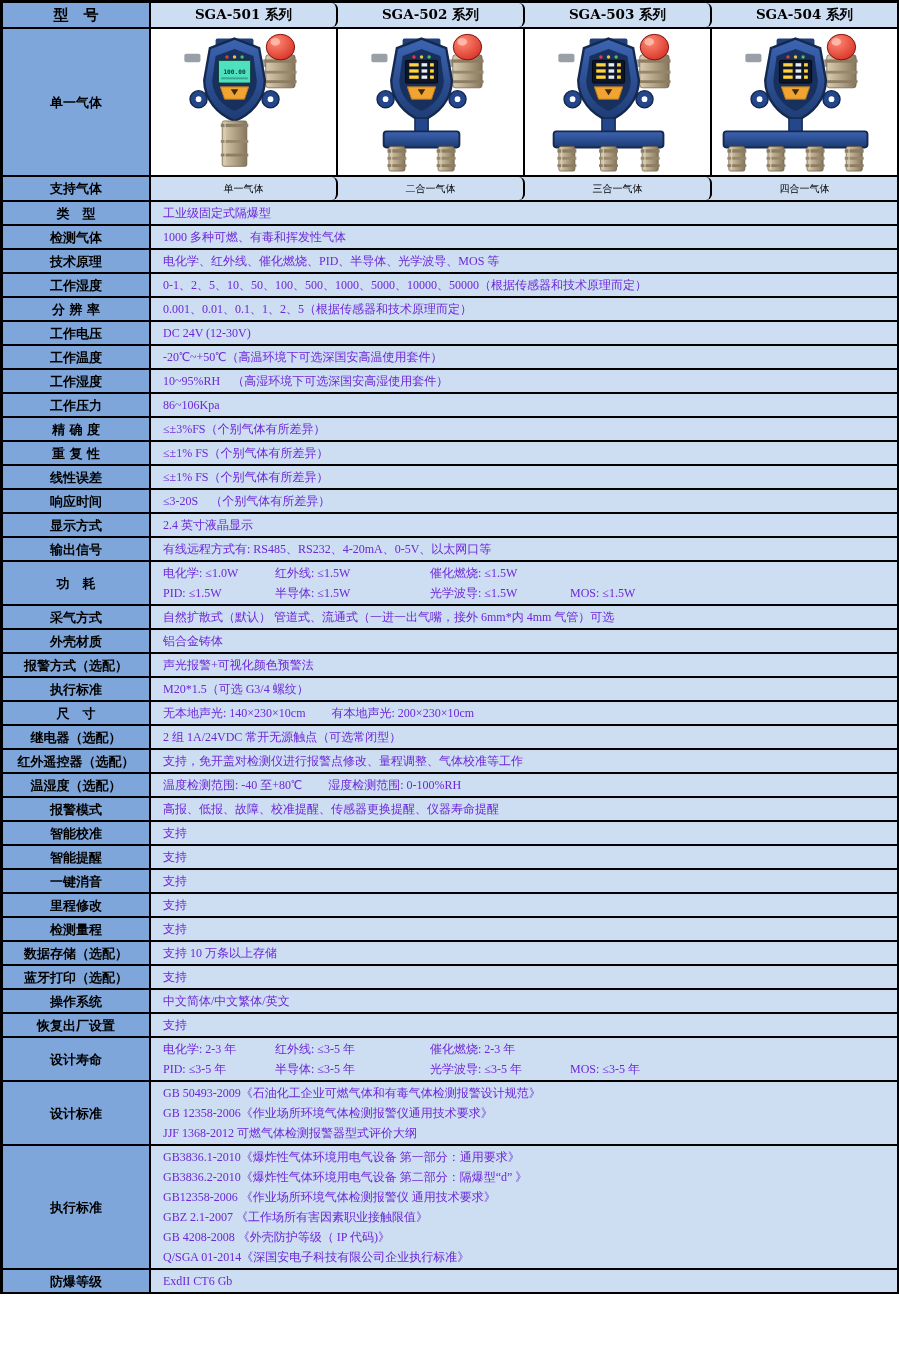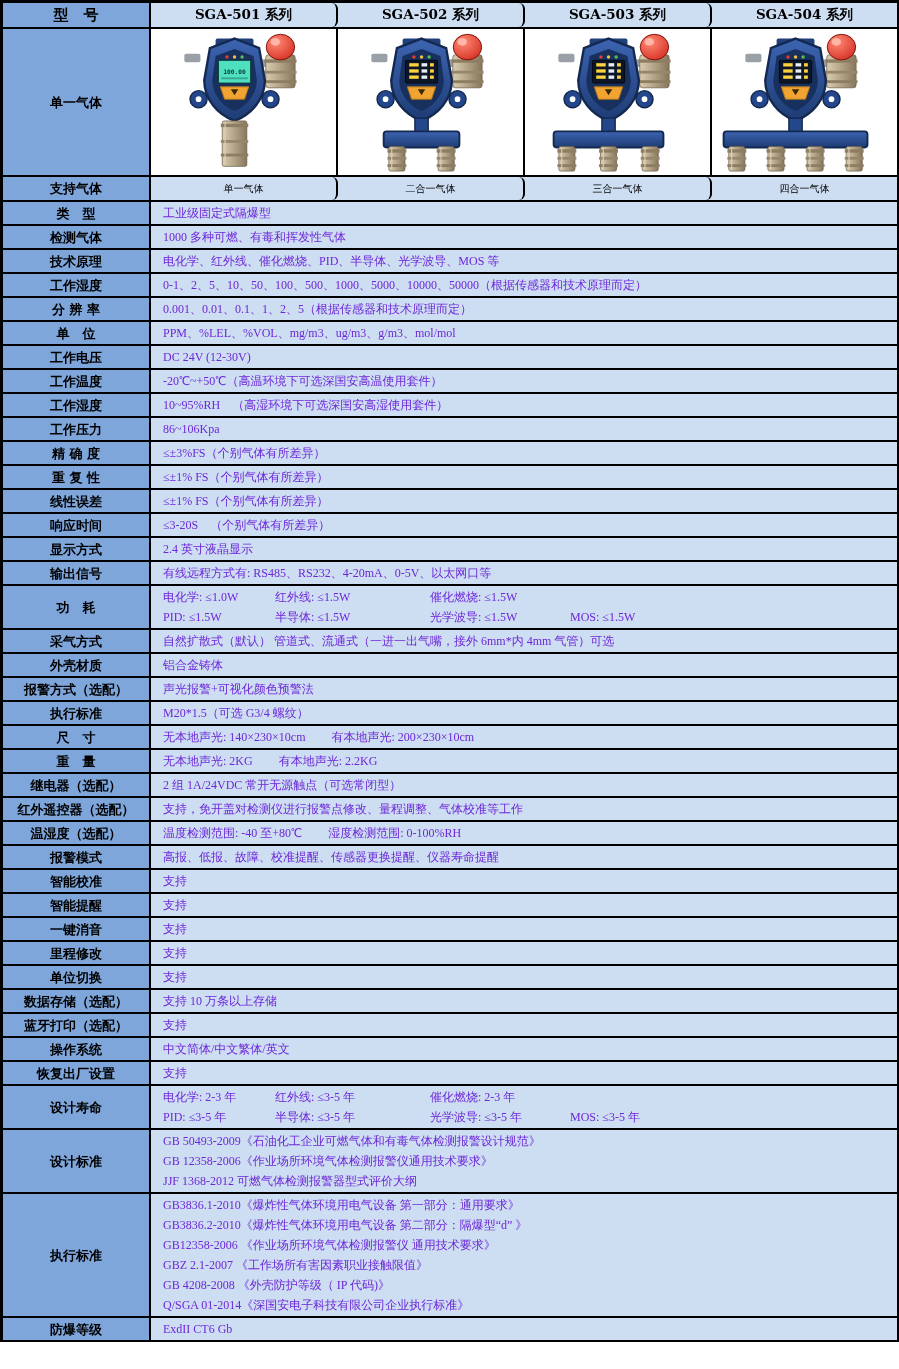--- a/index.html
+++ b/index.html
@@ -404,26 +404,20 @@
           <div class="line cols1"><span class="seg">0-1、2、5、10、50、100、500、1000、5000、10000、50000（根据传感器和技术原理而定）</span></div>
         </div>
       </div>
       <div class="row">
         <div class="label-cell">分 辨 率</div>
         <div class="value-cell">
           <div class="line cols1"><span class="seg">0.001、0.01、0.1、1、2、5（根据传感器和技术原理而定）</span></div>
         </div>
       </div>
       <div class="row">
-        <div class="label-cell">单　位</div>
-        <div class="value-cell">
-          <div class="line cols1"><span class="seg">PPM、%LEL、%VOL、mg/m3、ug/m3、g/m3、mol/mol</span></div>
-        </div>
-      </div>
-      <div class="row">
         <div class="label-cell">工作电压</div>
         <div class="value-cell">
           <div class="line cols1"><span class="seg">DC 24V (12-30V)</span></div>
         </div>
       </div>
       <div class="row">
         <div class="label-cell">工作温度</div>
         <div class="value-cell">
           <div class="line cols1"><span class="seg">-20℃~+50℃（高温环境下可选深国安高温使用套件）</span></div>
         </div>
@@ -507,26 +501,20 @@
           <div class="line cols1"><span class="seg">M20*1.5（可选 G3/4 螺纹）</span></div>
         </div>
       </div>
       <div class="row">
         <div class="label-cell">尺　寸</div>
         <div class="value-cell">
           <div class="line cols2"><span class="seg">无本地声光: 140×230×10cm</span><span class="seg">有本地声光: 200×230×10cm</span></div>
         </div>
       </div>
       <div class="row">
-        <div class="label-cell">重　量</div>
-        <div class="value-cell">
-          <div class="line cols2"><span class="seg">无本地声光: 2KG</span><span class="seg">有本地声光: 2.2KG</span></div>
-        </div>
-      </div>
-      <div class="row">
         <div class="label-cell">继电器（选配）</div>
         <div class="value-cell">
           <div class="line cols1"><span class="seg">2 组 1A/24VDC 常开无源触点（可选常闭型）</span></div>
         </div>
       </div>
       <div class="row">
         <div class="label-cell">红外遥控器（选配）</div>
         <div class="value-cell">
           <div class="line cols1"><span class="seg">支持，免开盖对检测仪进行报警点修改、量程调整、气体校准等工作</span></div>
         </div>
@@ -561,21 +549,21 @@
           <div class="line cols1"><span class="seg">支持</span></div>
         </div>
       </div>
       <div class="row">
         <div class="label-cell">里程修改</div>
         <div class="value-cell">
           <div class="line cols1"><span class="seg">支持</span></div>
         </div>
       </div>
       <div class="row">
-        <div class="label-cell">单位切换</div>
+        <div class="label-cell">检测量程</div>
         <div class="value-cell">
           <div class="line cols1"><span class="seg">支持</span></div>
         </div>
       </div>
       <div class="row">
         <div class="label-cell">数据存储（选配）</div>
         <div class="value-cell">
           <div class="line cols1"><span class="seg">支持 10 万条以上存储</span></div>
         </div>
       </div>

